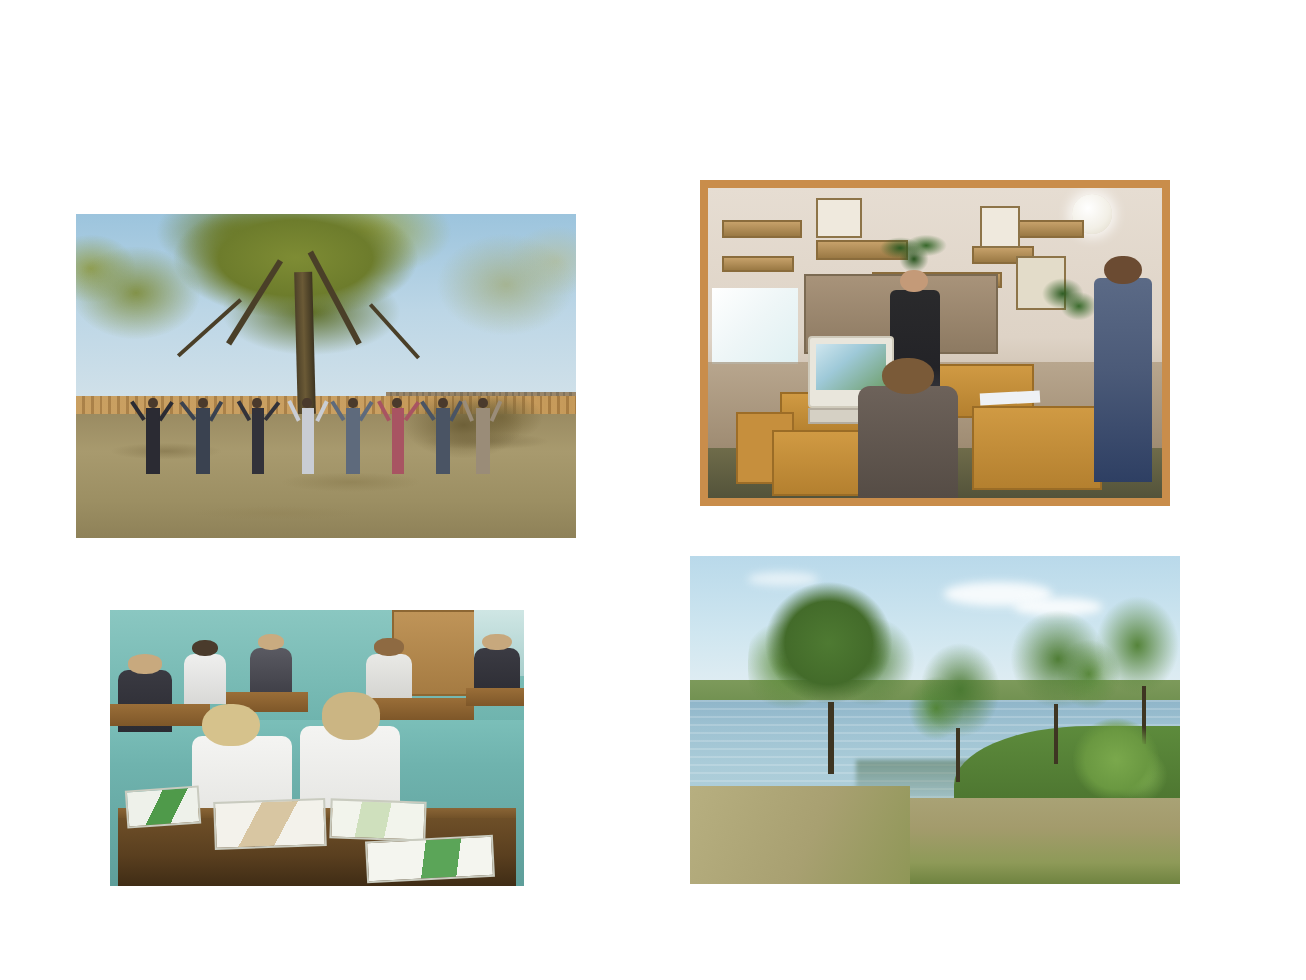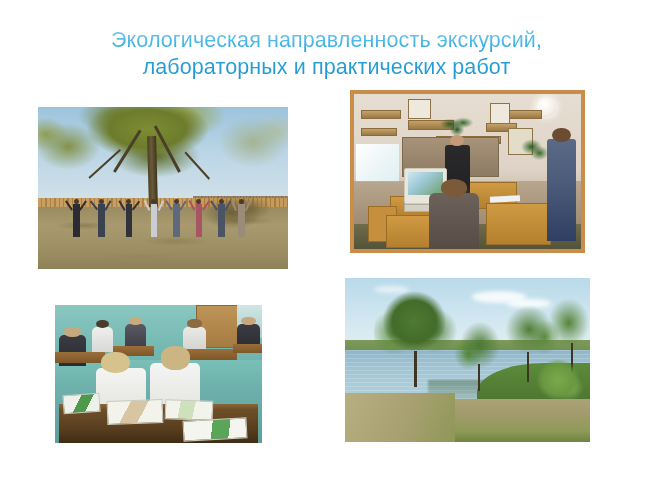--- a/index.html
+++ b/index.html
@@ -399,22 +399,20 @@
     position:absolute; left:34%; top:62%; width:34%; height:16%;
     background: linear-gradient(to bottom, rgba(60,92,50,.45), rgba(90,125,80,0));
     filter: blur(1px);
   }
 </style>
 </head>
 <body>
 
 <div id="slide">
 
-  <div id="slide-title">Экологическая направленность экскурсий,
-лабораторных и практических работ</div>
 
   <div class="photo" id="photo-excursion">
     <div class="photo-inner">
       <div class="sky"></div>
       <div class="canopy-right"></div>
       <div class="canopy-left"></div>
       <div class="canopy-main"></div>
       <div class="branch br1"></div>
       <div class="branch br2"></div>
       <div class="branch br3"></div>

